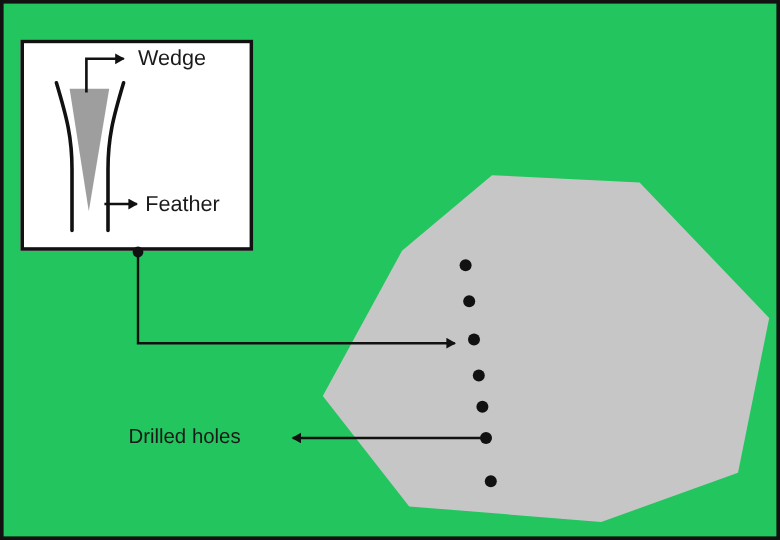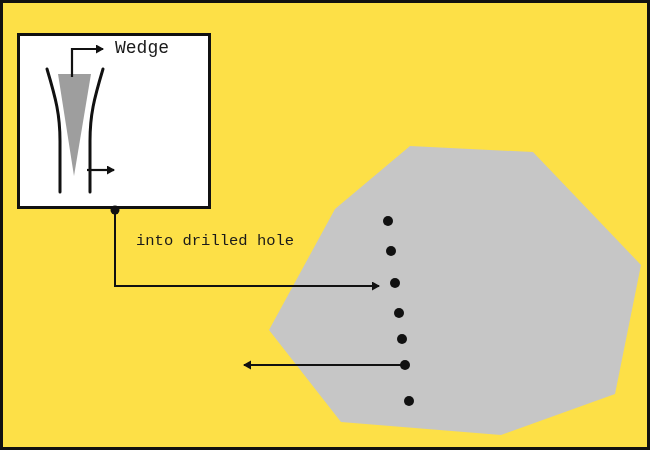--- a/index.html
+++ b/index.html
@@ -5,23 +5,23 @@
   html, body {
     margin: 0;
     padding: 0;
     background: #ffffff;
   }
   #canvas {
     position: relative;
     width: 650px;
     height: 450px;
     box-sizing: border-box;
-    background: #fde047;
+    background: #22c55e;
     border: 3px solid #111111;
-    font-family: Liberation Mono, monospace;
+    font-family: Liberation Sans, sans-serif;
     overflow: hidden;
   }
   #diagram-svg {
     position: absolute;
     left: 0;
     top: 0;
     width: 650px;
     height: 450px;
   }
   #inset-box {
@@ -101,19 +101,20 @@
 
     <circle cx="112" cy="207" r="4.5" fill="#111111"></circle>
 
     <polyline points="112,207 112,283 376,283" fill="none" stroke="#111111" stroke-width="2" marker-end="url(#arrowhead)"></polyline>
 
     <line x1="402" y1="362" x2="241" y2="362" stroke="#111111" stroke-width="2" marker-end="url(#arrowhead)"></line>
   </svg>
 
   <div class="label" id="wedge-label">Wedge</div>
 
+  <div class="label" id="feather-label">Feather</div>
 
   <div id="insert-note">
-    <div>into drilled hole</div>
   </div>
 
+  <div class="label" id="drilled-label">Drilled holes</div>
 
 </div>
 
 </body></html>

